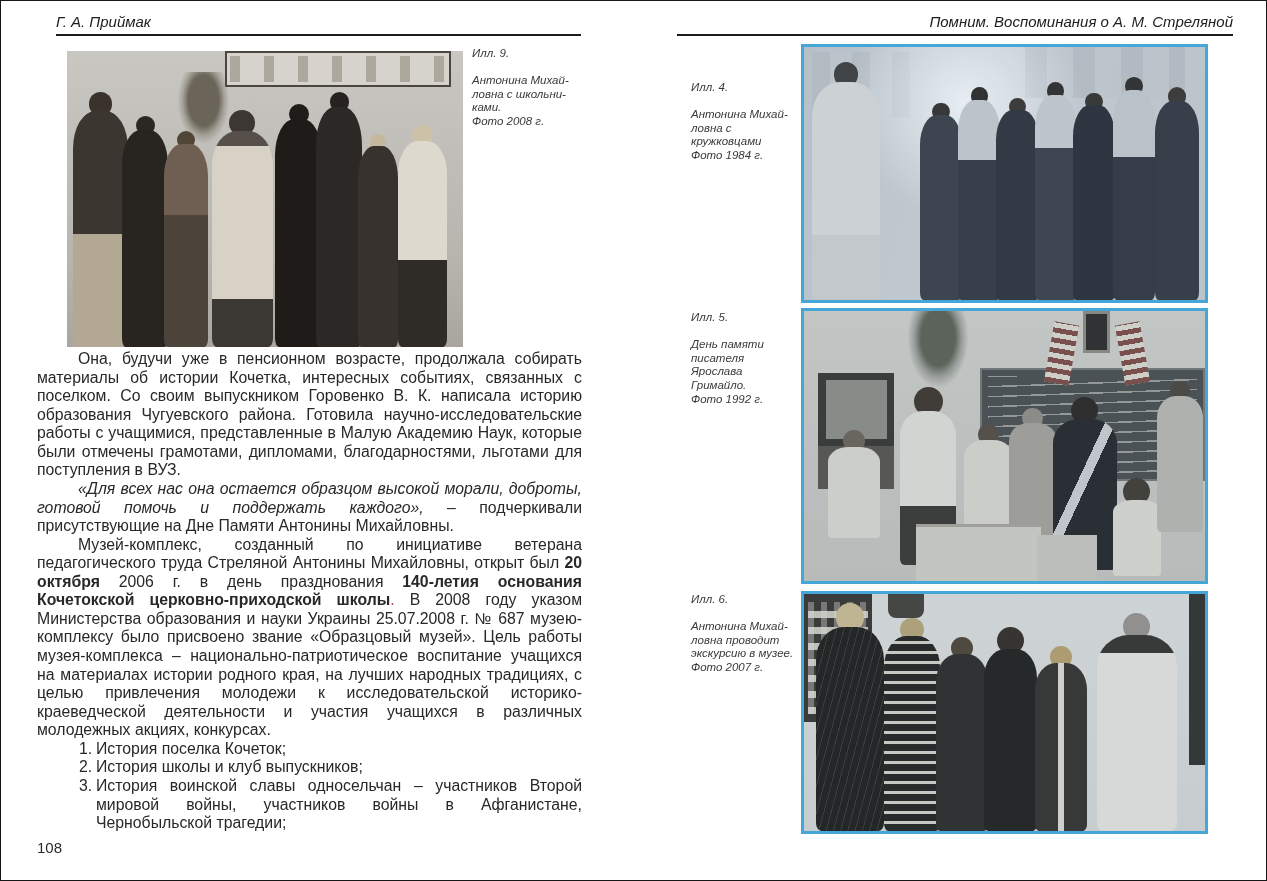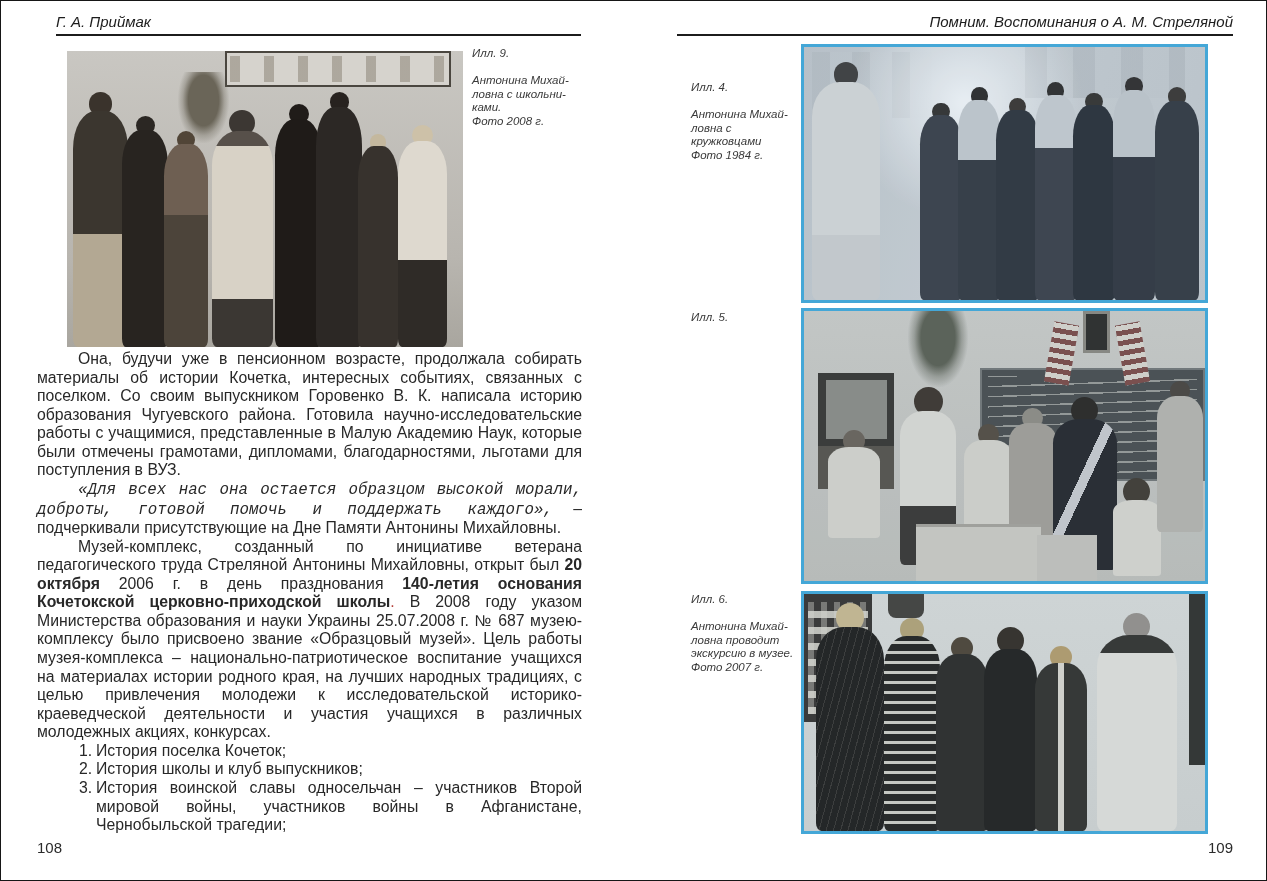--- a/index.html
+++ b/index.html
@@ -30,21 +30,21 @@
   .caption{position:absolute;font-style:italic;font-size:11.5px;line-height:13.8px;color:#3a3a3a;}
   .cap-label{margin-bottom:13px;}
   .cap-text{white-space:pre-line;}
 
   
   .bodytext{
     position:absolute;left:36px;top:349px;width:545px;
     font-size:15.8px;line-height:18.56px;text-align:justify;color:#282828;
   }
   .bodytext p{margin:0;text-indent:41px;}
-  .seg-italic{font-style:italic;font-family:Liberation Mono, monospace;}
+  .seg-italic{font-style:italic;}
   .seg-bold{font-weight:bold;}
   .seg-red{color:#b5413a;}
   ol.rooms{margin:0;padding:0;list-style:none;counter-reset:n;}
   ol.rooms li{counter-increment:n;position:relative;padding-left:59px;text-align:justify;}
   ol.rooms li::before{content:counter(n) ".";position:absolute;left:42px;}
 
   
   .pageno{position:absolute;top:838px;font-size:15px;color:#2b2b2b;}
   .pn-left{left:36px;}
   .pn-right{left:676px;width:556px;text-align:right;}
@@ -158,20 +158,24 @@
       </div>
     <div class="pp" style="left:87.5%;width:11%;height:84%;">
         <div class="pp-h" style="background:#3a342e;"></div>
         <div class="pp-b" style="background:#34373d;"></div>
       </div>
     <div class="tint" style="background:rgba(90,150,195,.10);"></div>
   </div>
 
   <div class="caption" style="left:690px;top:310px;width:106px;">
     <div class="cap-label">Илл. 5.</div>
+    <div class="cap-text">День памяти
+писателя
+Ярослава Гримайло.
+Фото 1992 г.</div>
   </div>
   <div class="photo photo-bordered" style="left:800px;top:307px;width:401px;height:270px;">
     <div class="ph-bg" style="background:linear-gradient(180deg,#cbcac6,#bfbeb9);"></div>
     <div style="position:absolute;left:44%;top:21%;width:56%;height:42%;background:#4a4d4e;border:2px solid #737676;box-sizing:border-box;">
       <div style="position:absolute;inset:6px;background:repeating-linear-gradient(178deg,rgba(230,228,220,.5) 0 1.5px,transparent 1.5px 10px);"></div>
     </div>
     <div style="position:absolute;left:61%;top:0;width:24%;height:27%;">
       <div style="position:absolute;left:0;top:16%;width:26%;height:84%;background:repeating-linear-gradient(0deg,#7d4a46 0 5px,#d9d4cb 5px 10px);transform:rotate(10deg);"></div>
       <div style="position:absolute;right:0;top:16%;width:26%;height:84%;background:repeating-linear-gradient(0deg,#7d4a46 0 5px,#d9d4cb 5px 10px);transform:rotate(-10deg);"></div>
       <div style="position:absolute;left:36%;top:0;width:28%;height:58%;background:#2d2b28;border:3px solid #8b877e;box-sizing:border-box;"></div>
@@ -248,15 +252,14 @@
         <div class="pp-h" style="background:#b59c6b;"></div>
         <div class="pp-b" style="background:linear-gradient(90deg,#34312d 0 45%,#d9d5cc 45% 55%,#34312d 55%);"></div>
       </div>
     <div class="pp" style="left:73%;width:20%;height:92%;">
         <div class="pp-h" style="width:34%;background:#96908a;"></div>
         <div class="pp-b" style="background:linear-gradient(180deg,#35322e 0 9%,#e1dfd9 9%);"></div>
       </div>
     <div class="tint" style="background:rgba(90,150,195,.08);"></div>
   </div>
 
-  <div class="pageno pn-right">109</div>
 
 </div>
 
 </body></html>

